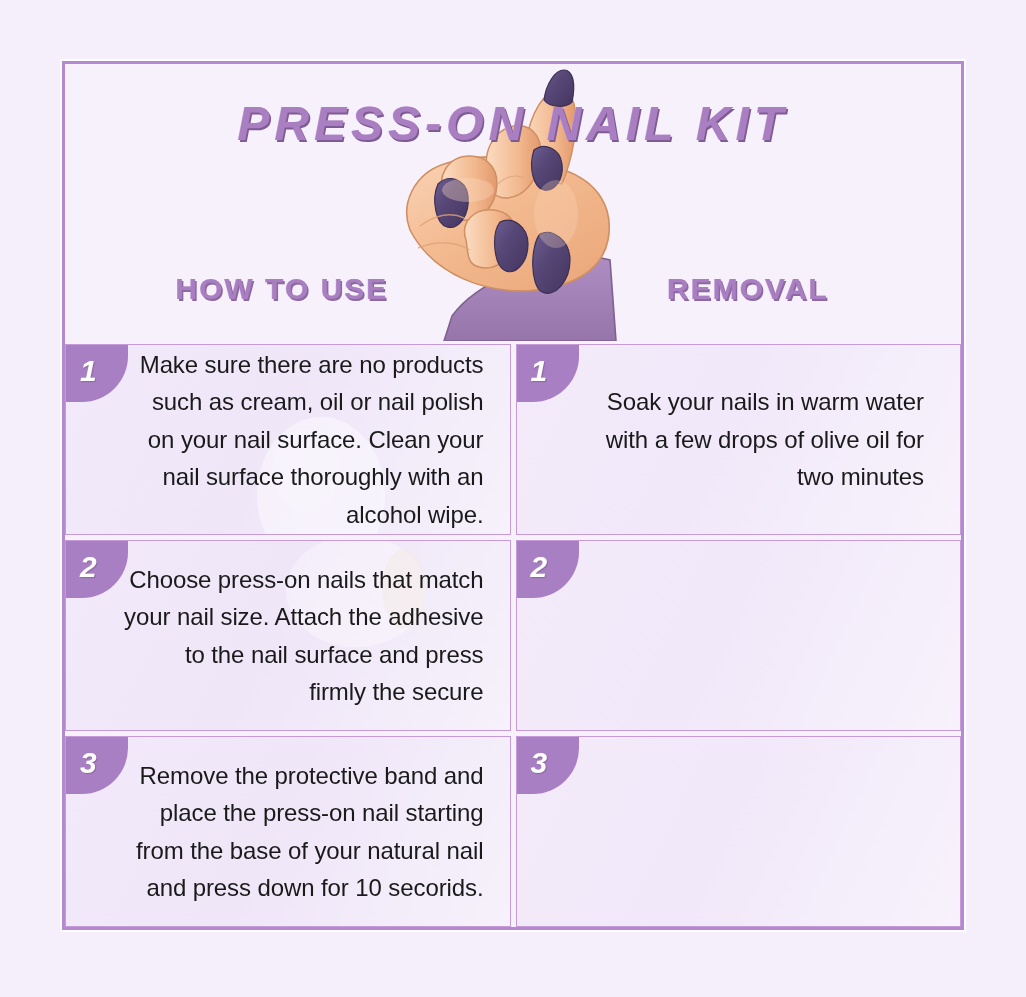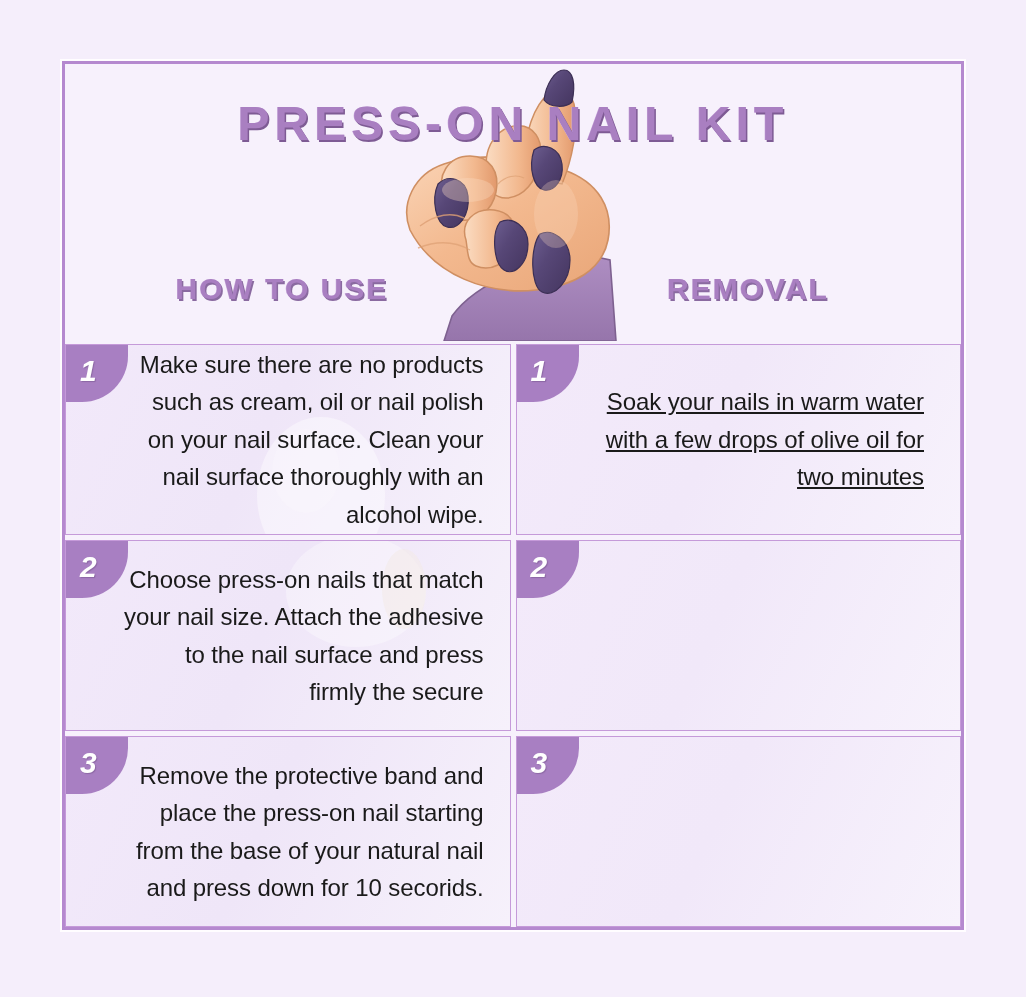--- a/index.html
+++ b/index.html
@@ -45,20 +45,21 @@
     top: 32px;
     width: 896px;
     text-align: center;
     font-size: 48px;
     font-weight: bold;
     letter-spacing: 5px;
     color: #a97fc1;
     text-shadow: 1.5px 1.5px 0 #7e5b94, -0.5px -0.5px 0 #c9a8dc;
     z-index: 4;
     pointer-events: none;
+    font-style: italic;
   }
   .section-head {
     position: absolute;
     top: 208px;
     font-size: 30px;
     font-weight: bold;
     letter-spacing: 2px;
     color: #a97fc1;
     text-shadow: 1.5px 1.5px 0 #8a6aa0, -0.5px -0.5px 0 #ccb0dd;
     z-index: 4;
@@ -124,21 +125,21 @@
   .step-text {
     position: relative;
     z-index: 1;
     padding: 10px 26px 10px 56px;
     font-size: 24px;
     line-height: 1.56;
     color: #1a1a1a;
     text-align: right;
     letter-spacing: -0.1px;
   }
-  .cell.right .step-text { padding: 10px 36px 10px 52px; text-decoration: underline; }
+  .cell.right .step-text { padding: 10px 36px 10px 52px; }
 
   
   .watermark {
     position: absolute;
     pointer-events: none;
     z-index: 0;
     opacity: .55;
   }
 </style>
 </head>

